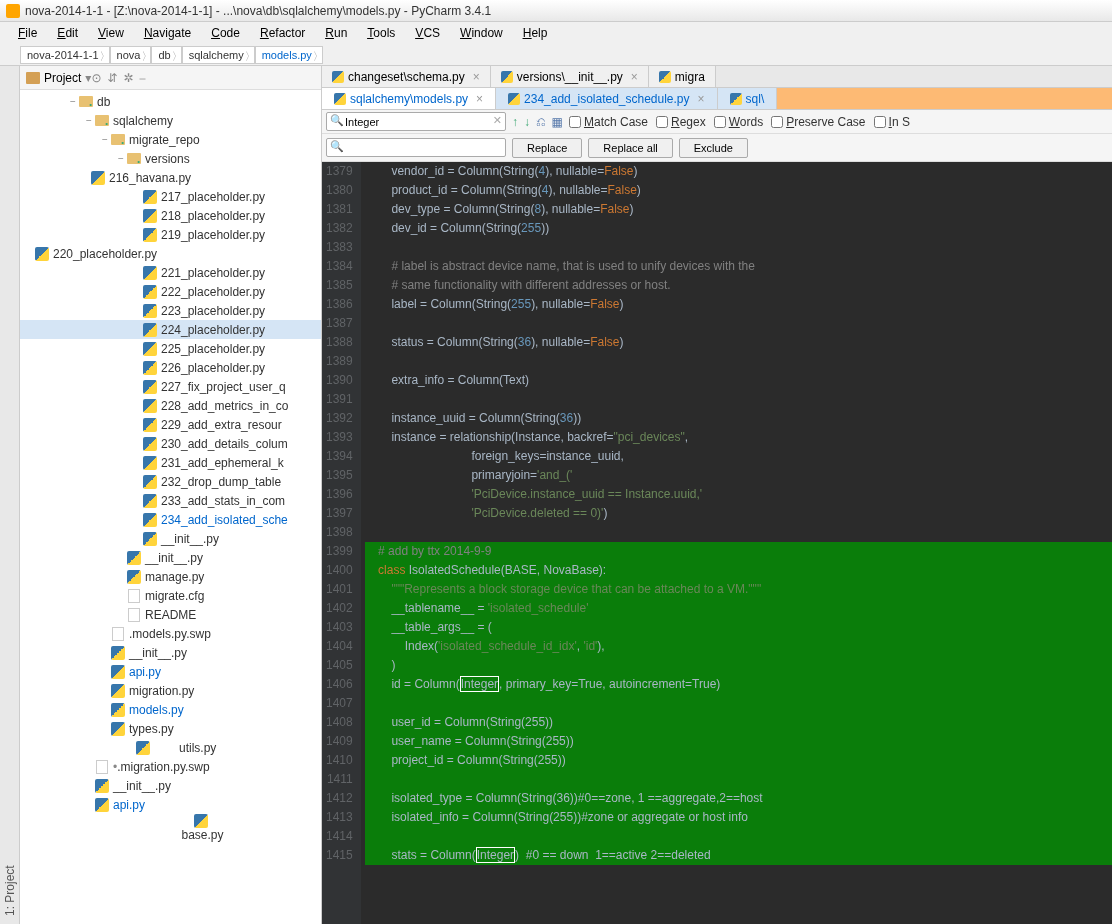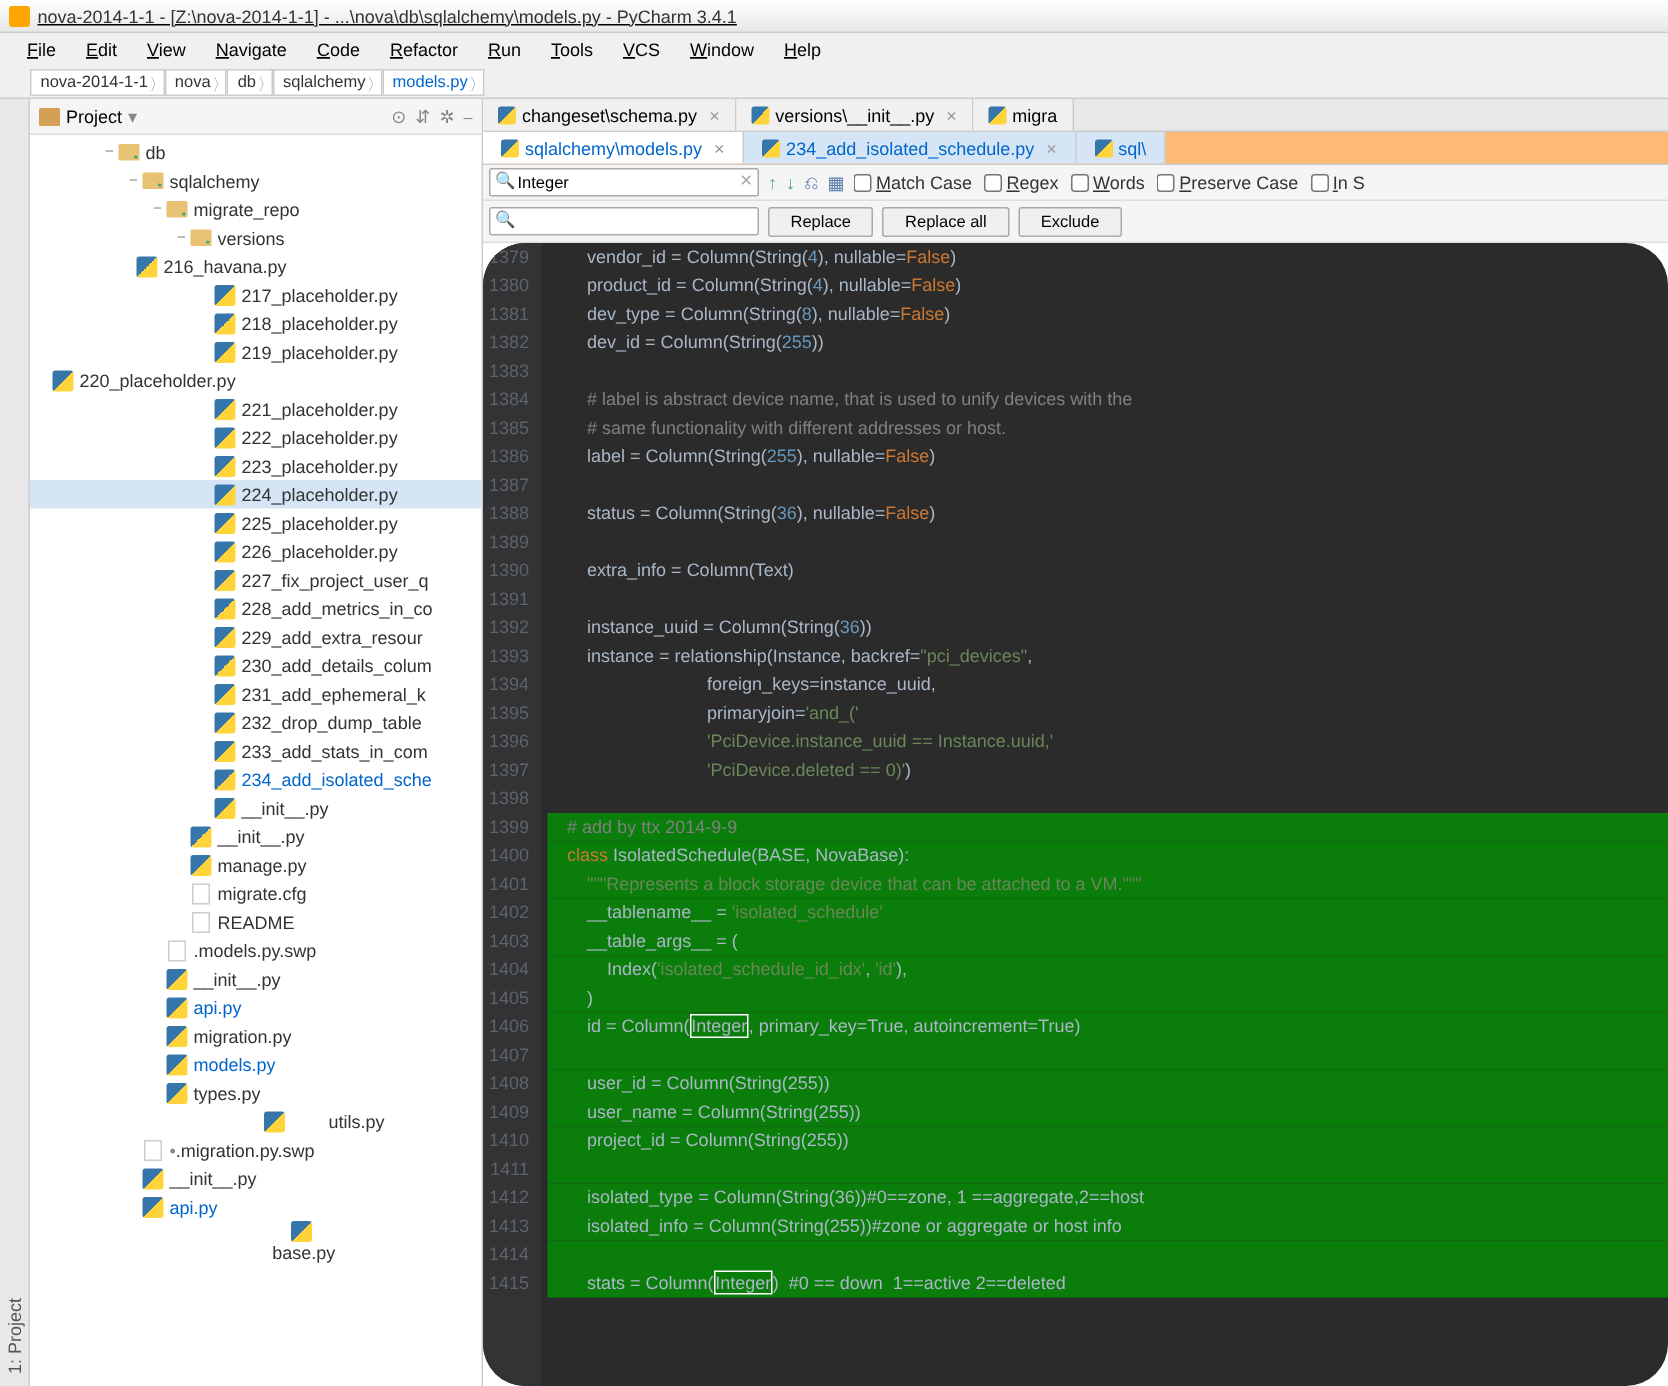--- a/index.html
+++ b/index.html
@@ -1,31 +1,31 @@
 <!DOCTYPE html>
 <html><head>
 <meta charset="utf-8">
 <style>
 * { margin: 0; padding: 0; box-sizing: border-box; font-family: Arial, sans-serif; font-size: 12px; }
 body { background: #f0f0f0; width: 1112px; height: 924px; overflow: hidden; }
-.titlebar { background: linear-gradient(#fff, #e8e8e8); height: 22px; display: flex; align-items: center; padding-left: 6px; border-bottom: 1px solid #ccc; text-decoration: underline; }
+.titlebar { background: linear-gradient(#fff, #e8e8e8); height: 22px; display: flex; align-items: center; padding-left: 6px; border-bottom: 1px solid #ccc; }
 .titlebar-icon { width: 14px; height: 14px; background: #ffa500; border-radius: 2px; margin-right: 5px; }
 .titlebar-text { color: #333; }
 .menubar { height: 22px; display: flex; align-items: center; padding-left: 10px; background: #f0f0f0; gap: 4px; }
 .menubar span { padding: 2px 8px; cursor: pointer; text-decoration: underline; text-decoration-color: transparent; }
 .menubar span:first-letter { text-decoration: underline; }
 .breadcrumb { height: 22px; display: flex; align-items: center; padding-left: 20px; background: #f0f0f0; border-bottom: 1px solid #ccc; }
 .bc-item { padding: 2px 10px 2px 6px; background: #fff; border: 1px solid #ccc; position: relative; margin-right: 0; font-size: 11px; color: #333; }
 .bc-item.file { color: #0066cc; }
 .bc-item::after { content: '〉'; position: absolute; right: -2px; color: #aaa; }
 .main-area { display: flex; height: calc(100% - 66px); }
 .left-rail { width: 20px; background: #e8e8e8; border-right: 1px solid #ccc; writing-mode: vertical-rl; text-orientation: mixed; display: flex; flex-direction: column; gap: 20px; padding-top: 10px; font-size: 11px; color: #555; }
 .rail-tab { padding: 8px 2px; cursor: pointer; transform: rotate(180deg); }
 .project-panel { width: 302px; background: #fff; border-right: 1px solid #ccc; display: flex; flex-direction: column; }
-.project-header { height: 24px; display: flex; align-items: center; padding: 0 6px; background: #f5f5f5; border-bottom: 1px solid #ddd; justify-content: space-between; }
+.project-header { height: 24px; display: flex; align-items: center; padding: 0 6px; background: #f5f5f5; border-bottom: 1px solid #ddd; justify-content: flex-start; }
 .project-header-left { display: flex; align-items: center; gap: 4px; }
 .folder-icon { width: 14px; height: 12px; background: #d4a055; border-radius: 1px; display: inline-block; }
 .project-header-icons { display: flex; gap: 6px; font-size: 13px; color: #888; }
 .tree { overflow-y: auto; flex: 1; padding: 2px 0; }
 .tree-item { display: flex; align-items: center; height: 19px; padding-left: 4px; cursor: pointer; white-space: nowrap; }
 .tree-item.selected { background: #d5e5f5; }
 .tree-toggle { width: 10px; color: #888; font-size: 10px; text-align: center; }
 .tree-icon { width: 16px; height: 14px; margin-right: 3px; display: inline-flex; align-items: center; justify-content: center; font-size: 9px; }
 .pkg-ic { background: #e8c172; border-radius: 1px; width: 14px; height: 11px; position: relative; }
 .pkg-ic::after { content: '•'; position: absolute; right: 1px; bottom: -2px; font-size: 8px; color: #3a7; }
@@ -44,21 +44,21 @@
 .search-input { flex: 0 0 320px; height: 19px; border: 1px solid #aaa; padding: 0 18px 0 18px; background: #fff; border-radius: 2px; font-size: 11px; }
 .search-wrap { position: relative; }
 .search-glass { position: absolute; left: 4px; top: 2px; color: #888; font-size: 11px; }
 .search-clear { position: absolute; right: 4px; top: 2px; color: #aaa; font-size: 11px; cursor: pointer; }
 .search-icons { display: flex; gap: 6px; color: #5577aa; font-size: 13px; }
 .search-opts { display: flex; gap: 8px; font-size: 11px; color: #333; }
 .chk { display: flex; align-items: center; gap: 3px; }
 .chk input { width: 12px; height: 12px; }
 .replace-bar { height: 28px; display: flex; align-items: center; padding: 0 4px; background: #f5f5f5; border-bottom: 1px solid #ddd; gap: 6px; }
 .btn { padding: 3px 14px; background: #f0f0f0; border: 1px solid #aaa; border-radius: 2px; font-size: 11px; cursor: pointer; }
-.code { flex: 1; background: #2b2b2b; display: flex; overflow: hidden; font-family: 'Consolas', monospace; font-size: 13px; line-height: 19px; border-radius: 28px; }
+.code { flex: 1; background: #2b2b2b; display: flex; overflow: hidden; font-family: 'Consolas', monospace; font-size: 13px; line-height: 19px; }
 .gutter { background: #313335; color: #606366; text-align: right; padding: 0 8px 0 4px; user-select: none; }
 .code-body { flex: 1; padding-left: 4px; white-space: pre; color: #a9b7c6; overflow: hidden; }
 .code-line { height: 19px; }
 .hl-green { background: #0a7d0a; display: block; }
 .kw { color: #cc7832; }
 .str { color: #6a8759; }
 .num { color: #6897bb; }
 .com { color: #808080; }
 .search-hit { border: 1px solid #fff; }
 </style>
@@ -343,21 +343,21 @@
           </span>
           <span class="tree-label link">models.py</span>
         </div>
         <div class="tree-item" style="padding-left: 80px;">
           <span class="tree-toggle"></span>
           <span class="tree-icon">
             <span class="py-ic"></span>
           </span>
           <span class="tree-label">types.py</span>
         </div>
-        <div class="tree-item" style="padding-left: 120px; gap: 25px;">
+        <div class="tree-item" style="padding-left: 80px; gap: 25px;">
           <span class="tree-toggle"></span>
           <span class="tree-icon">
             <span class="py-ic"></span>
           </span>
           <span class="tree-label">utils.py</span>
         </div>
         <div class="tree-item" style="padding-left: 64px;">
           <span class="tree-toggle"></span>
           <span class="tree-icon">
             <span class="file-ic"></span>

